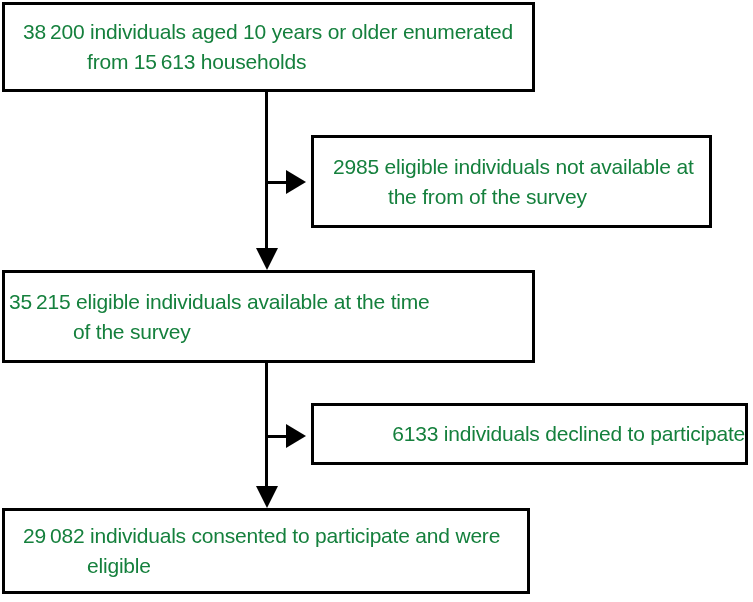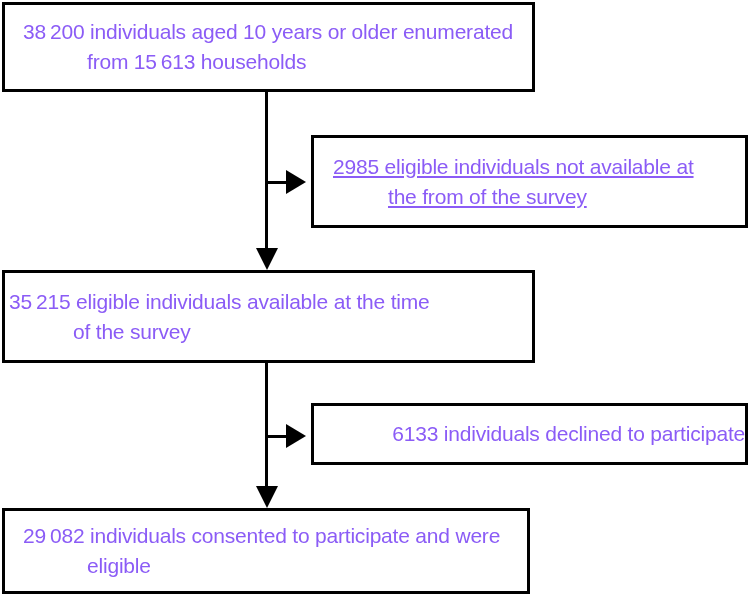--- a/index.html
+++ b/index.html
@@ -2,40 +2,40 @@
 <html><head>
 <meta charset="utf-8">
 <style>
   html, body { margin: 0; padding: 0; background: #ffffff; }
   .stage {
     position: relative;
     width: 753px;
     height: 602px;
     background: #ffffff;
     font-family: "Liberation Sans", "DejaVu Sans", sans-serif;
-    color: #8b5cf6;
+    color: #15803d;
   }
   .box {
     position: absolute;
     box-sizing: border-box;
     border: 3px solid #000000;
     background: #ffffff;
     display: flex;
     flex-direction: column;
     justify-content: center;
     font-size: 21px;
     line-height: 30px;
     letter-spacing: -0.2px;
   }
   .box .line { white-space: nowrap; }
   .indent    { margin-left: 64px; }
   .indent-sm { margin-left: 55px; }
 
   .box-enumerated { left: 2px;   top: 2px;   width: 533px; height: 90px; padding-left: 18px; }
-  .box-notavail   { left: 311px; top: 135px; width: 437px; height: 93px; padding-left: 19px; text-decoration: underline; }
+  .box-notavail   { left: 311px; top: 135px; width: 401px; height: 93px; padding-left: 19px; }
   .box-available  { left: 2px;   top: 270px; width: 533px; height: 93px; padding-left: 4px; }
   .box-declined   { left: 311px; top: 403px; width: 437px; height: 62px; padding-left: 19px; text-align: right; }
   .box-enrolled   { left: 2px;   top: 508px; width: 528px; height: 86px; padding-left: 18px; }
 
   .vline, .hline { position: absolute; background: #000000; }
   .vline-1 { left: 265px; top: 92px;  width: 3px; height: 156px; }
   .vline-2 { left: 265px; top: 363px; width: 3px; height: 123px; }
   .hline-1 { left: 265px; top: 181px; width: 25px; height: 3px; }
   .hline-2 { left: 265px; top: 435px; width: 25px; height: 3px; }
 

